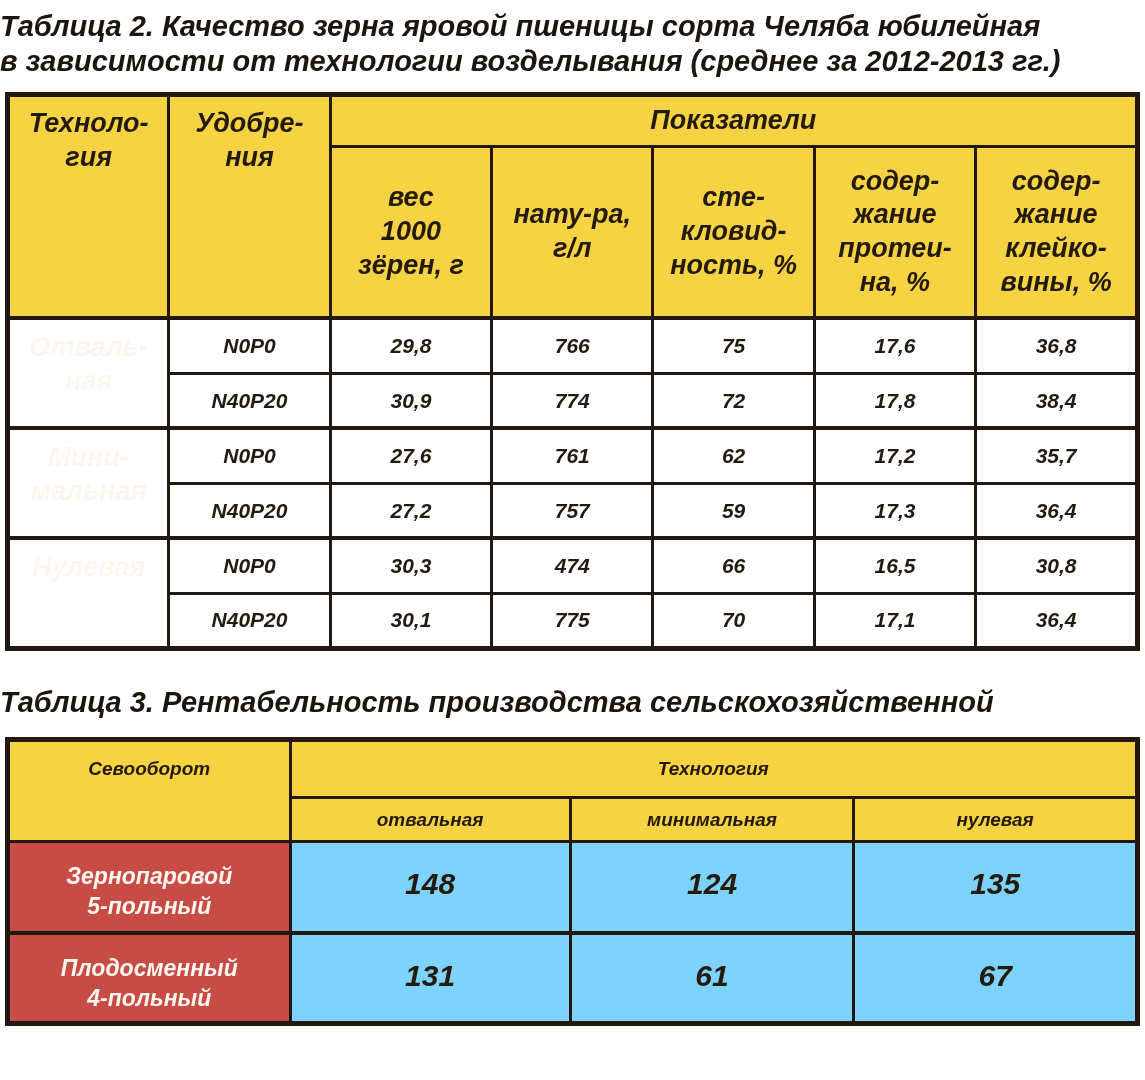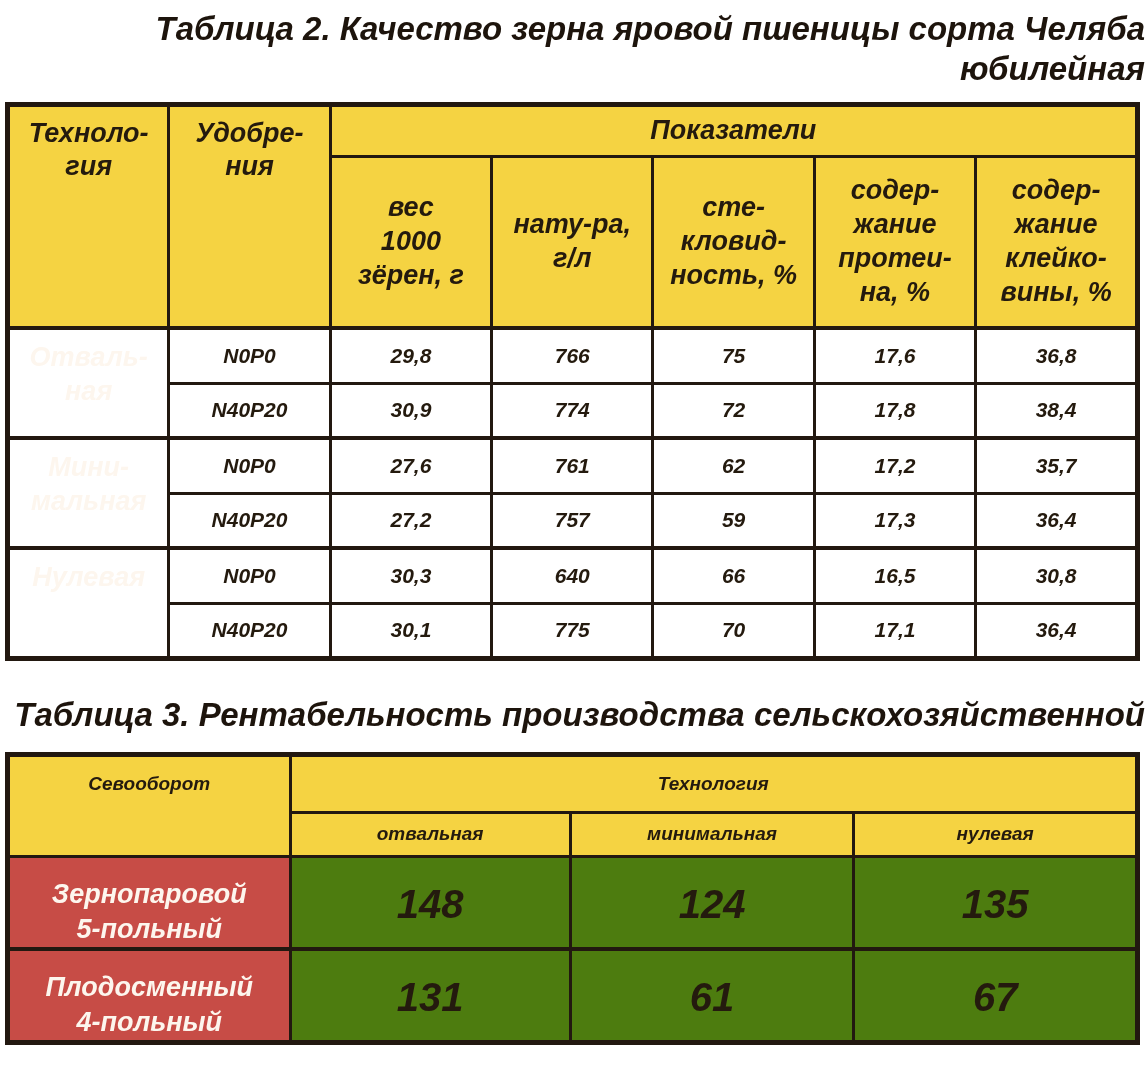--- a/index.html
+++ b/index.html
@@ -7,22 +7,22 @@
   body {
     height: 1080px;
     background: #ffffff;
     font-family: "Liberation Sans", "DejaVu Sans", sans-serif;
     font-style: italic;
     font-weight: bold;
     color: #241a0e;
     overflow: hidden;
   }
   .doc-title {
-    text-align: right;
-    font-size: 33px;
+    text-align: left;
+    font-size: 29px;
     line-height: 1.22;
     color: #1d140c;
   }
   .title-1 { padding-top: 9px; }
   .title-2 { margin-top: 34px; }
   table {
     border-collapse: collapse;
     table-layout: fixed;
     width: 1135px;
     margin-left: 5px;
@@ -61,37 +61,38 @@
   .t2 { margin-top: 17px; }
   .t2 th { font-size: 19px; }
   .t2 .h1 { height: 58px; }
   .t2 .h2 { height: 44px; margin-top: 23px; }
   .t2 th.corner { vertical-align: top; padding-top: 16px; }
   .t2 tbody tr { height: 91px; }
   .t2 tbody tr + tr td { border-top-width: 4px; }
   .t2 td.group-label {
     vertical-align: top;
     padding-top: 19px;
-    font-size: 27px;
+    font-size: 23px;
     line-height: 1.3;
   }
   .t2 td.val {
-    background: #4d7c0f;
+    background: #7dd3fc;
     vertical-align: top;
     padding-top: 24px;
-    font-size: 40px;
+    font-size: 30px;
   }
 </style>
 </head>
 <body>
 
 <div>
 
   <div class="doc-title title-1">
     <div>Таблица 2. Качество зерна яровой пшеницы сорта Челяба юбилейная</div>
+    <div>в зависимости от технологии возделывания (среднее за 2012-2013 гг.)</div>
   </div>
 
   <table class="t1">
     <colgroup>
       <col style="width:14.28%">
         <col style="width:14.28%">
         <col style="width:14.28%">
       <col style="width:14.28%">
         <col style="width:14.28%">
         <col style="width:14.28%">
@@ -158,21 +159,21 @@
         <td>27,2</td>
         <td>757</td>
         <td>59</td>
         <td>17,3</td>
         <td>36,4</td>
       </tr>
       <tr class="group-start">
         <td rowspan="2" class="red group-label">Нулевая</td>
         <td>N0P0</td>
         <td>30,3</td>
-        <td>640</td>
+        <td>474</td>
         <td>66</td>
         <td>16,5</td>
         <td>30,8</td>
       </tr>
       <tr class="inner">
         <td>N40P20</td>
         <td>30,1</td>
         <td>775</td>
         <td>70</td>
         <td>17,1</td>

